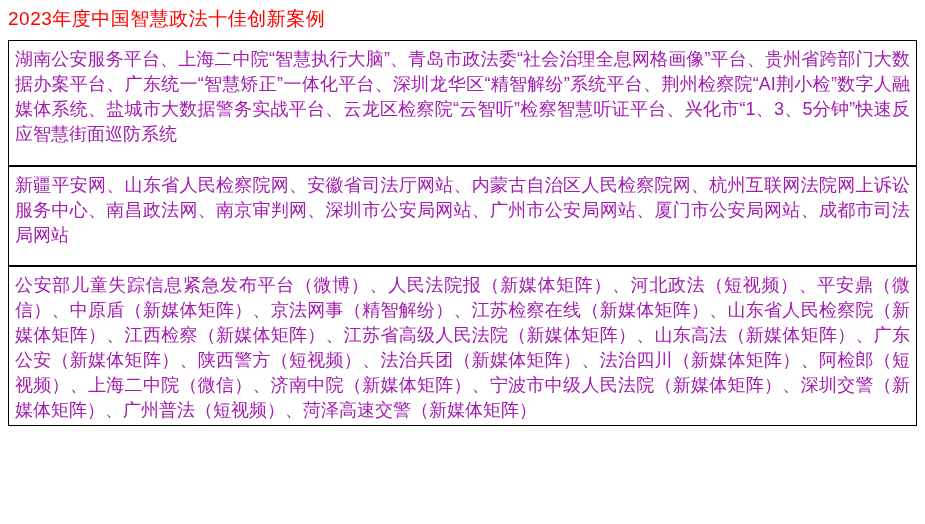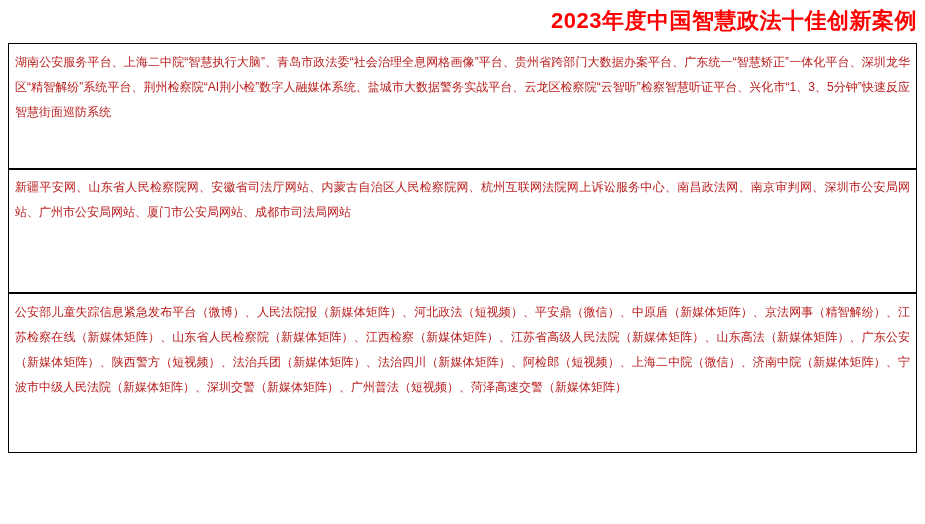--- a/index.html
+++ b/index.html
@@ -17,43 +17,43 @@
   .page {
     width: 925px;
     height: 524px;
     box-sizing: border-box;
     padding: 0 8px;
   }
   .section {
     margin: 0;
   }
   .section-title {
-    text-align: right;
+    text-align: left;
     color: #ff0000;
-    font-weight: bold;
-    font-size: 22px;
+    font-weight: normal;
+    font-size: 19px;
     line-height: 1.2;
     letter-spacing: 0.5px;
   }
   .title-1 { padding: 8px 0 9px 0; }
   .title-2 { padding: 11px 0 10px 0; }
   .title-3 { padding: 12px 0 10px 0; }
 
   .content-box {
     border: 1px solid #000000;
     box-sizing: border-box;
     padding: 6px 6px 7px 6px;
-    font-size: 12px;
+    font-size: 18px;
     line-height: 25px;
     text-align: justify;
     text-justify: inter-ideograph;
-    color: #b91c1c;
+    color: #a21caf;
   }
   .box-1 { height: 126px; }
-  .box-2 { height: 124px; font-family: Liberation Mono, monospace; }
+  .box-2 { height: 100px; }
   .box-3 { height: 160px; }
 </style>
 </head>
 <body>
 
 <div class="page">
 
   <div class="section">
     <div class="section-title title-1">2023年度中国智慧政法十佳创新案例</div>
     <div class="content-box box-1">湖南公安服务平台、上海二中院“智慧执行大脑”、青岛市政法委“社会治理全息网格画像”平台、贵州省跨部门大数据办案平台、广东统一“智慧矫正”一体化平台、深圳龙华区“精智解纷”系统平台、荆州检察院“AI荆小检”数字人融媒体系统、盐城市大数据警务实战平台、云龙区检察院“云智听”检察智慧听证平台、兴化市“1、3、5分钟”快速反应智慧街面巡防系统</div>

